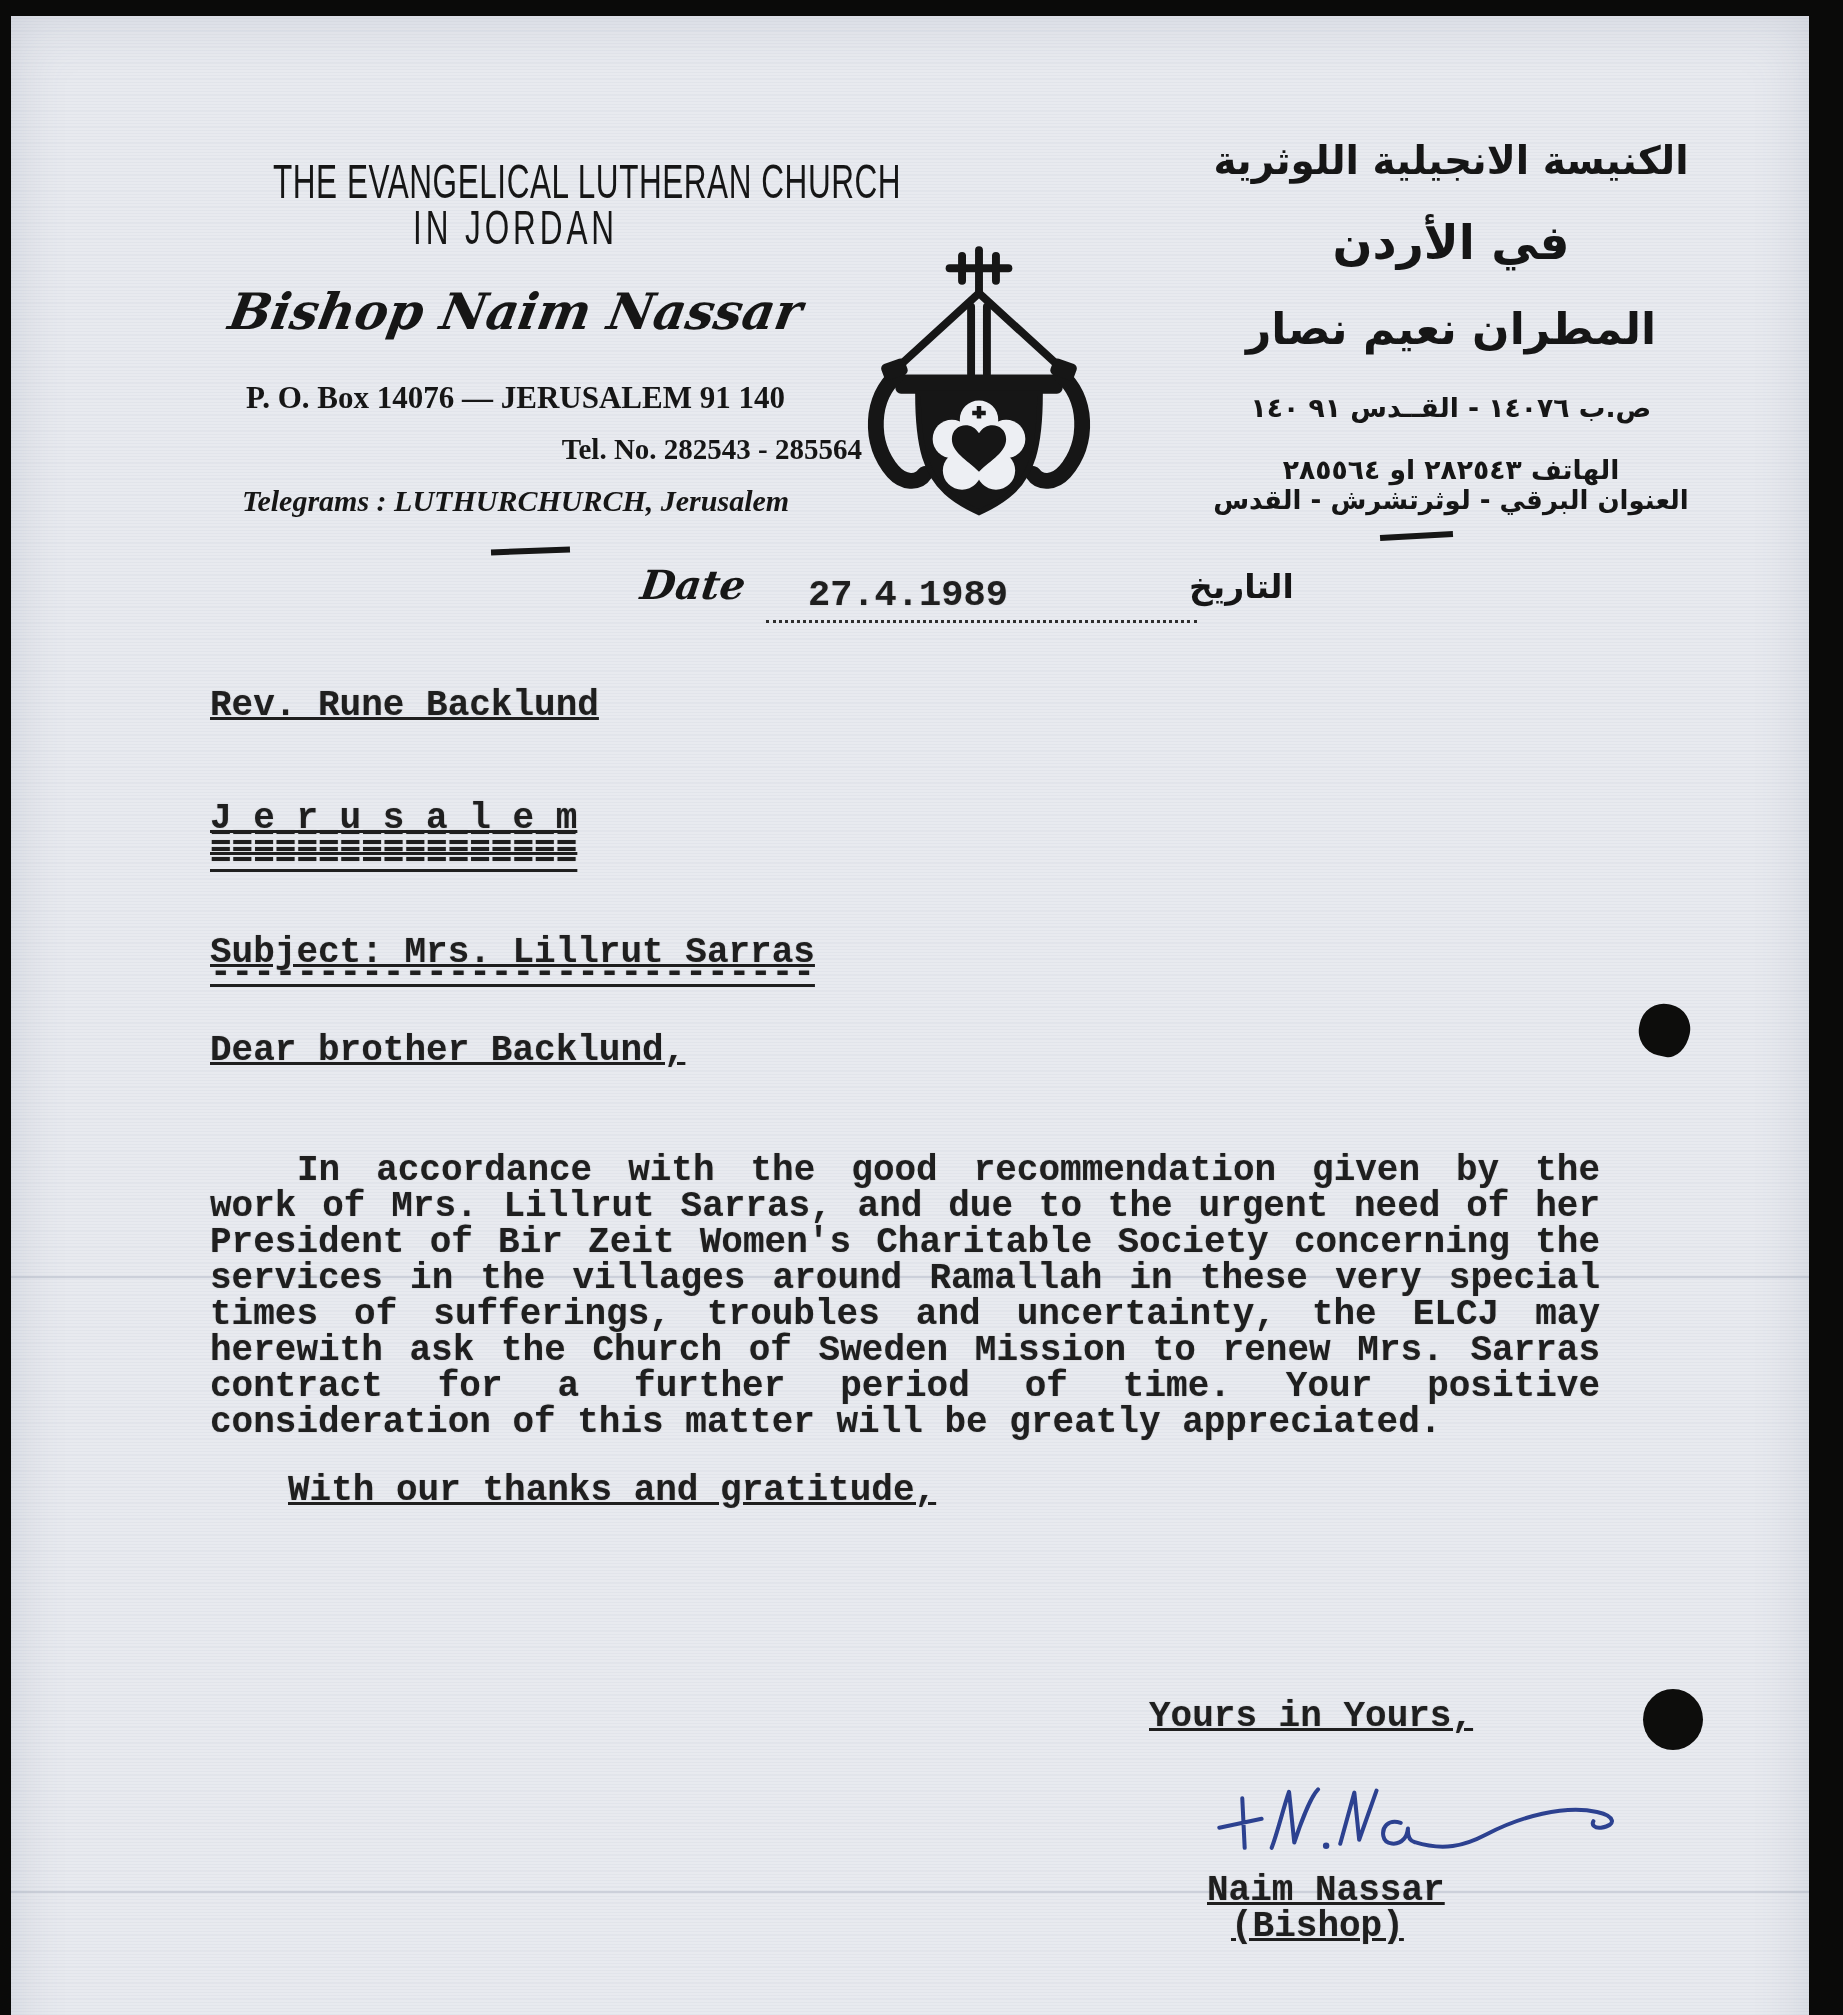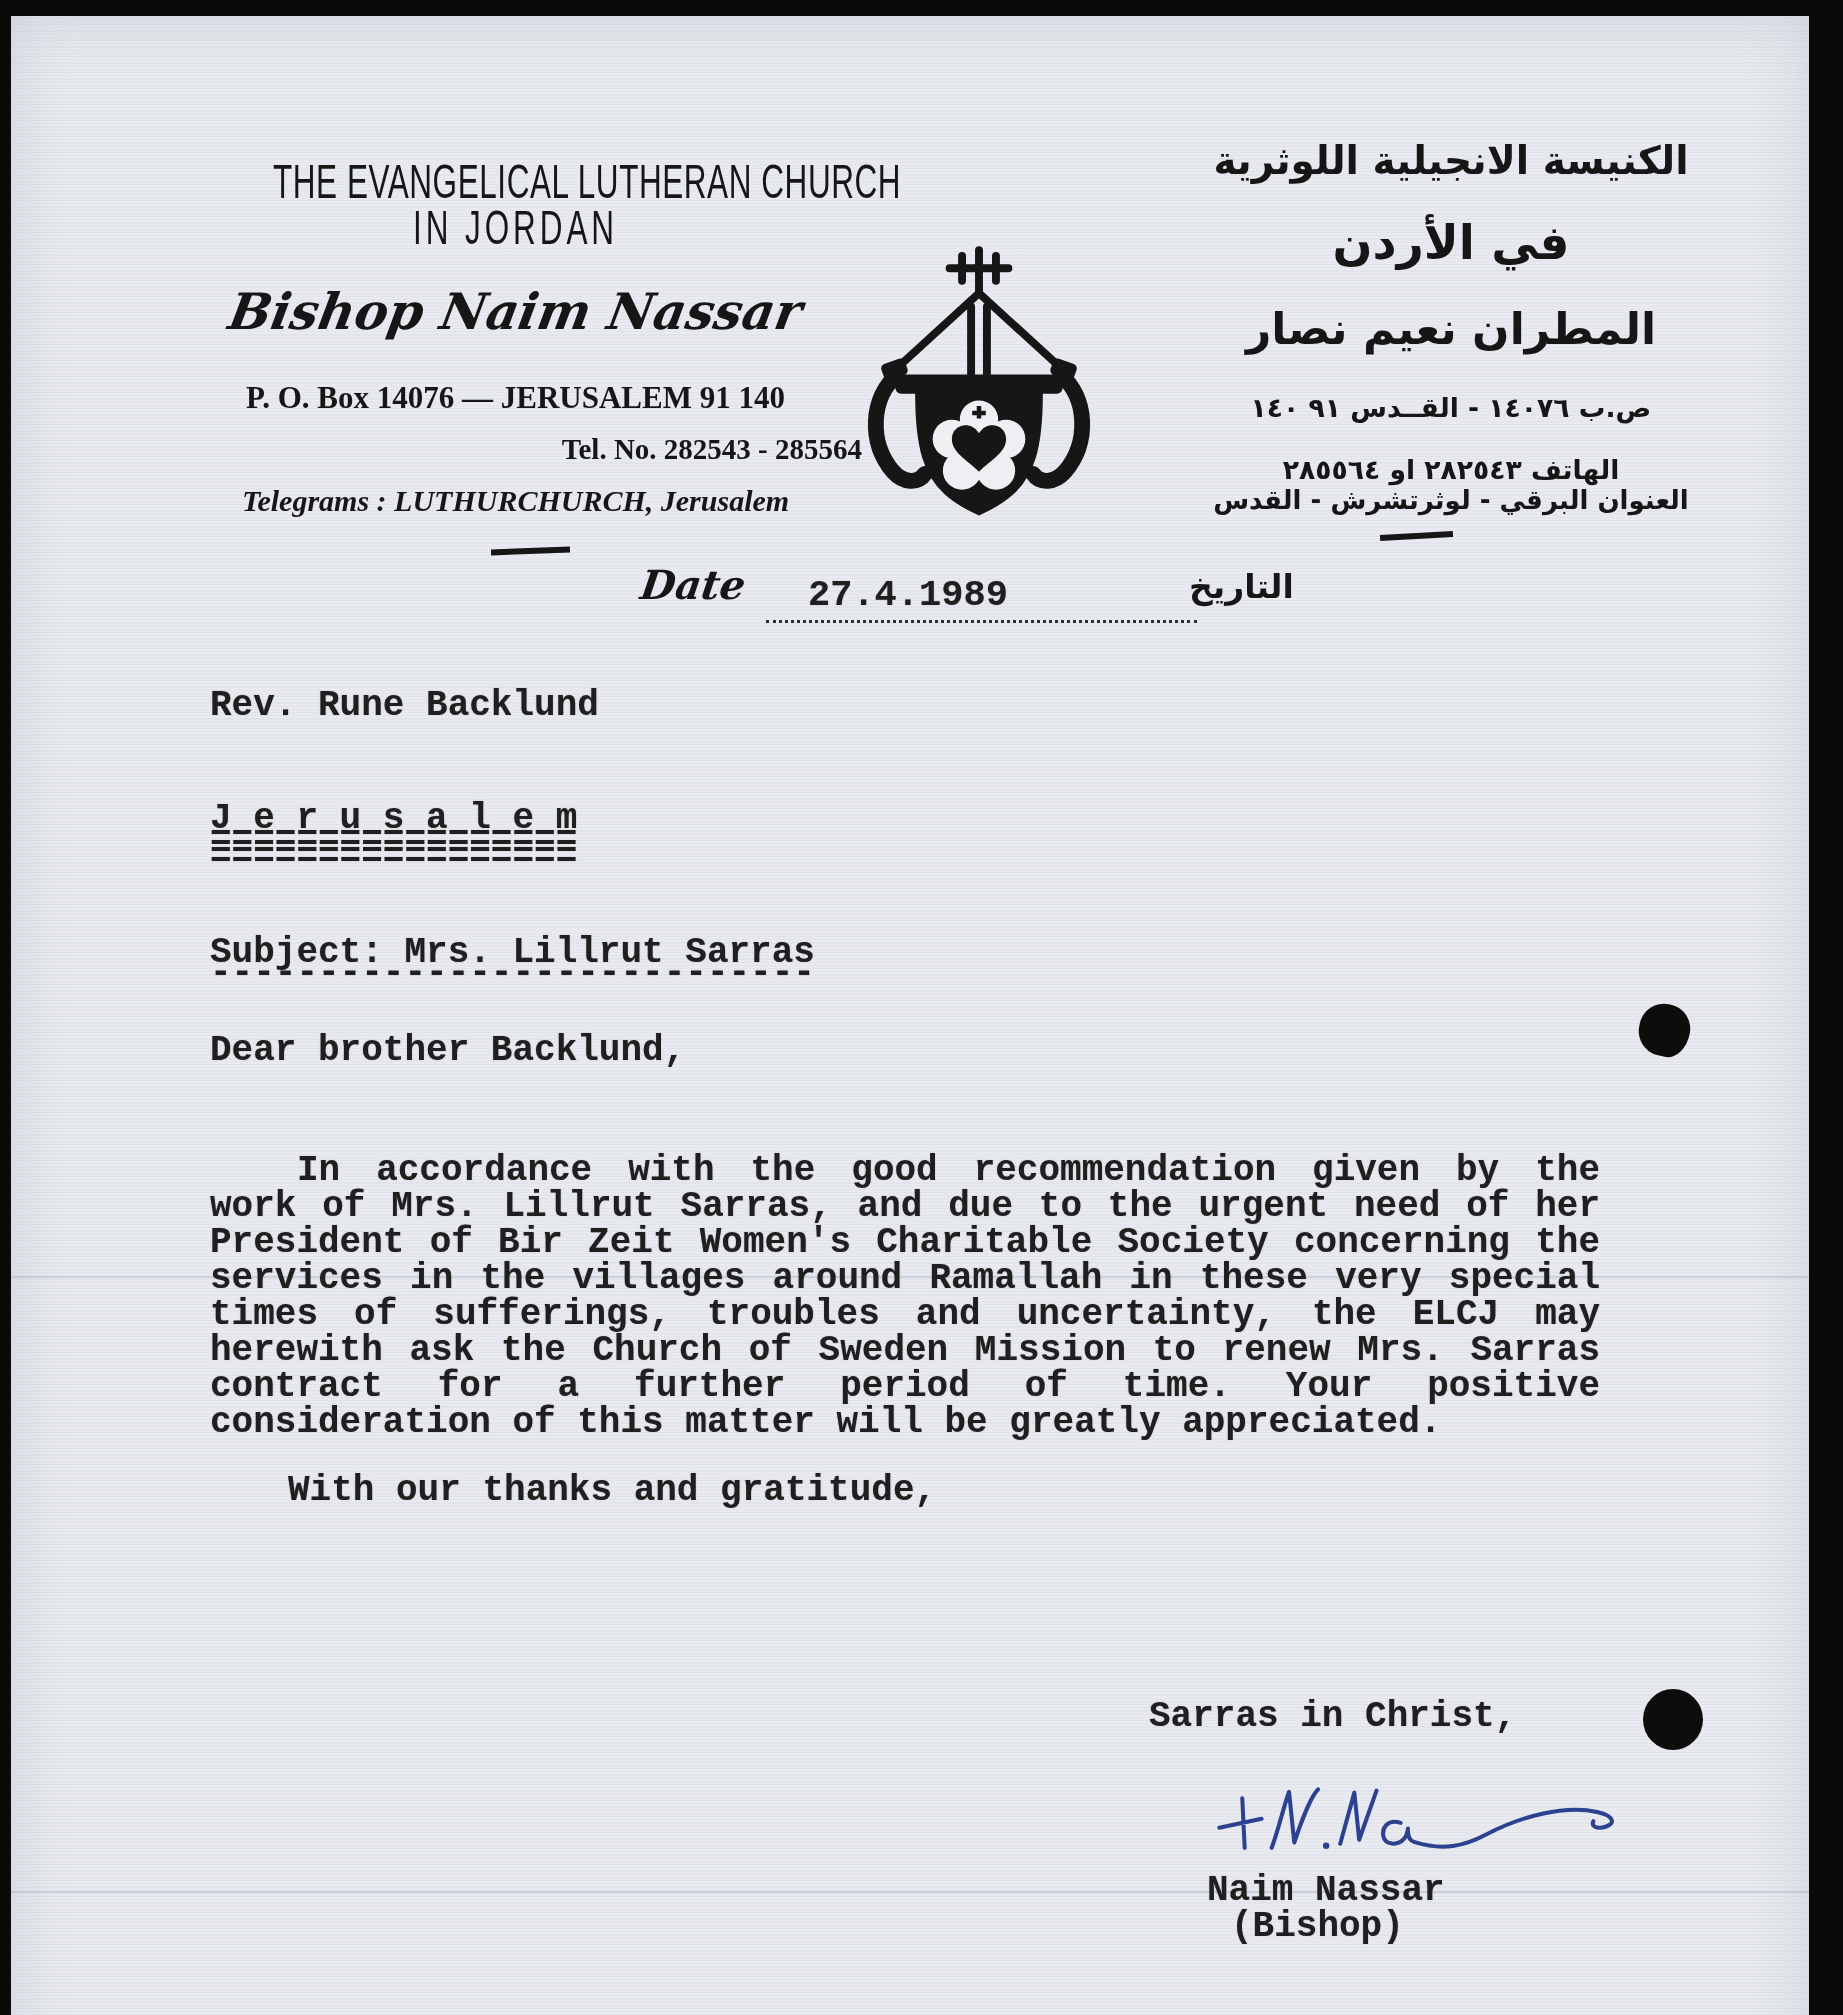--- a/index.html
+++ b/index.html
@@ -12,21 +12,21 @@
   }
   .abs{position:absolute;}
   .paper{
     left:11.3px;top:16px;width:1798px;height:2566px;background:var(--paper);
     background-image:repeating-linear-gradient(0deg,rgba(110,125,155,.05) 0 1.2px,rgba(0,0,0,0) 1.2px 3.2px);
     box-shadow:inset 0 0 56px rgba(90,100,125,.18);
   }
   .crease{left:11.3px;width:1798px;height:1.6px;background:rgba(140,150,170,.30);}
   
   .tw{font:700 36px/36px "Liberation Mono",monospace;color:var(--ink);
-      text-shadow:0 0 1.2px rgba(25,25,25,.35);white-space:pre;}
+      text-shadow:0 0 1.2px rgba(25,25,25,.35);white-space:pre;text-decoration:underline;}
   .tw92{font:700 37px/37px "Liberation Mono",monospace;text-shadow:0 0 1.2px rgba(25,25,25,.35);white-space:pre;}
   
   .enblock{width:693px;text-align:center;color:var(--head);}
   .encaps{font:400 45px/45px "Liberation Sans",sans-serif;letter-spacing:0.8px;
           transform:scale(.70,1.06);transform-origin:50% 0;white-space:pre;}
   .enjordan{letter-spacing:5.6px;}
   .script{font-family:"DejaVu Serif",serif;font-style:italic;font-weight:700;color:var(--head);}
   .enscript{font-size:50px;line-height:50px;transform:skewX(-10deg);}
   .enserif{font:700 31px/31px "Liberation Serif",serif;color:var(--head);text-align:center;}
   .enserif-sm{font:700 29px/29px "Liberation Serif",serif;color:var(--head);text-align:right;}
@@ -128,21 +128,21 @@
   <div class="bl just">President of Bir Zeit Women's Charitable Society concerning the</div>
   <div class="bl just">services in the villages around Ramallah in these very special</div>
   <div class="bl just">times of sufferings, troubles and uncertainty, the ELCJ may</div>
   <div class="bl just">herewith ask the Church of Sweden Mission to renew Mrs. Sarras</div>
   <div class="bl just">contract for a further period of time. Your positive</div>
   <div class="bl">consideration of this matter will be greatly appreciated.</div>
 </div>
 
 <div class="abs tw" style="left:288px;top:1473px;">With our thanks and gratitude,</div>
 
-<div class="abs tw" style="left:1149px;top:1699px;">Sarras in Christ,</div>
+<div class="abs tw" style="left:1149px;top:1699px;">Yours in Yours,</div>
 
 <svg class="abs" style="left:1181px;top:1745px;" width="516" height="121" viewBox="0 0 1280 300" aria-hidden="true">
   <path d="M95 205 L200 183 M152 132 L158 255
            M225 255 C240 215 255 152 268 116 L281 242 C296 196 322 128 340 110
            M395 245 L430 118 L442 235 L485 113
            M545 193 C513 183 498 205 502 226 C506 248 537 251 553 233 C559 226 562 216 563 207 C562 223 564 237 580 241
            M580 241 C650 263 702 251 757 222 C842 177 952 148 1032 166 C1077 176 1082 199 1042 205 C1026 207 1018 198 1023 189" fill="none" stroke="#2c4190" stroke-width="10" stroke-linecap="round" stroke-linejoin="round"></path>
   <circle cx="360" cy="250" r="8" fill="#2c4190"></circle>
 </svg>
 

